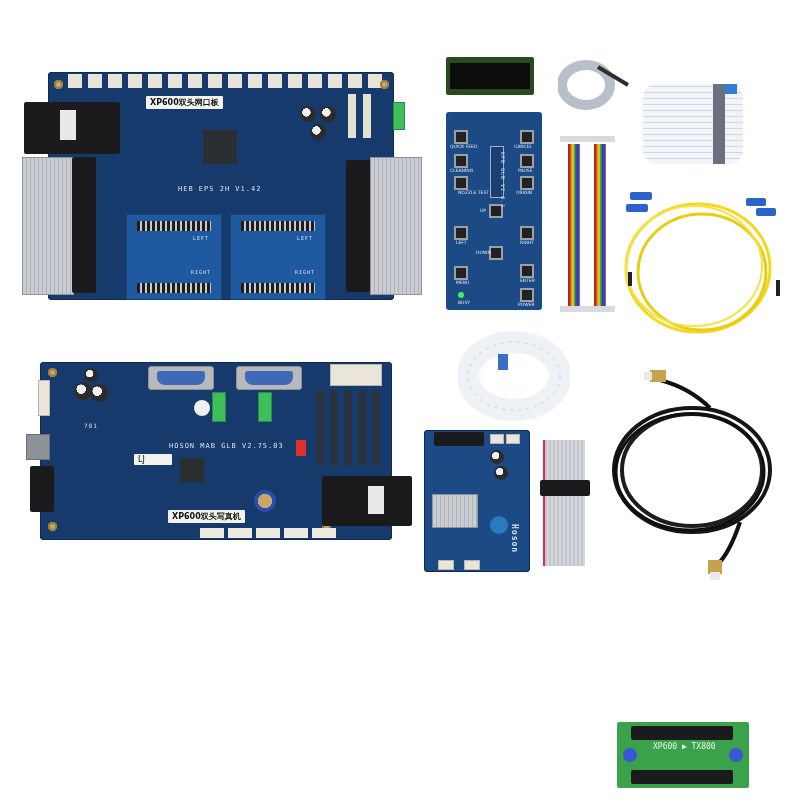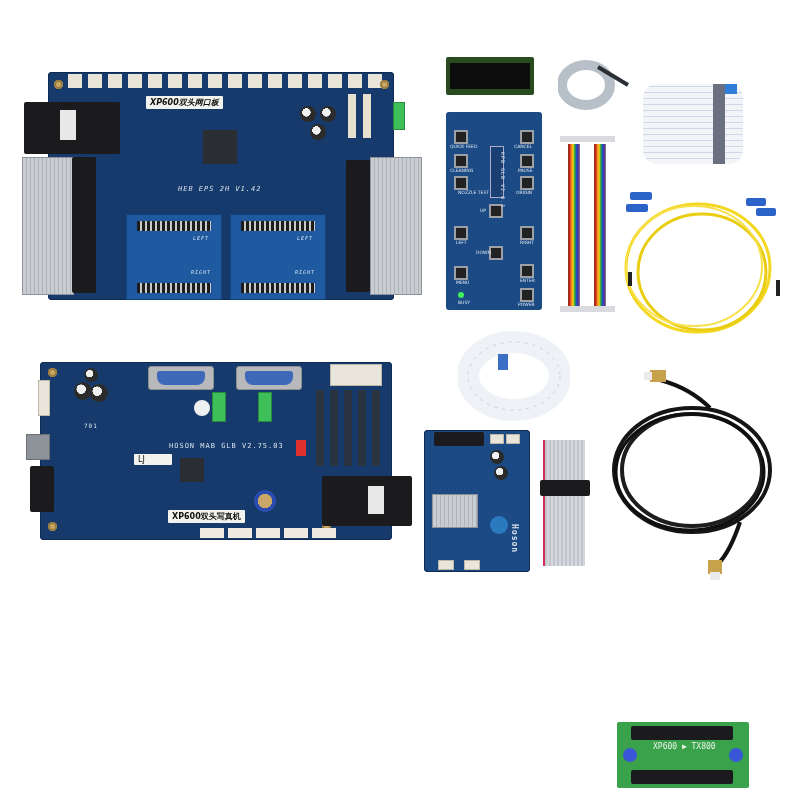--- a/index.html
+++ b/index.html
@@ -19,21 +19,21 @@
   .mounting { position: absolute; width: 9px; height: 9px; border-radius: 50%; background: #c9a767; box-shadow: inset 0 0 0 2px #9a7c3e; }
   .btn { position: absolute; width: 10px; height: 10px; background: #222; border: 2px solid #9aa0a6; }
   .btnlabel { position: absolute; color: #dfe7f0; font-size: 4.5px; white-space: nowrap; font-family: "DejaVu Sans", sans-serif; }
   .db15 { position: absolute; background: #b7b9bd; border: 1px solid #8e9094; border-radius: 3px; }
   .db15 .inner { position: absolute; left: 8px; right: 8px; top: 4px; bottom: 4px; background: #3e68b8; border-radius: 3px 3px 8px 8px; }
   .greenterm { position: absolute; background: #3fbf5a; border: 1px solid #2a8a3e; }
 </style>
 </head>
 <body>
 
-<div class="item pcb" style="left:48px; top:72px; width:346px; height:228px;font-style:italic;">
+<div class="item pcb" style="left:48px; top:72px; width:346px; height:228px;">
 
   <div style="position:absolute; left:20px; top:2px; width:320px; height:14px; background:repeating-linear-gradient(90deg,#e8e4d8 0 14px,transparent 14px 20px);"></div>
   <div class="mounting" style="left:6px; top:8px;"></div>
   <div class="mounting" style="left:332px; top:8px;"></div>
   <span class="label-sticker" style="left:98px; top:24px;">XP600双头网口板</span>
   <span class="silk" style="left:130px; top:113px;">HEB EPS 2H V1.42</span>
   <div class="chip" style="left:155px; top:58px; width:34px; height:34px;"></div>
   <div class="cap" style="left:252px; top:34px; width:16px; height:16px;"></div>
   <div class="cap" style="left:272px; top:34px; width:16px; height:16px;"></div>
   <div class="cap" style="left:262px; top:52px; width:16px; height:16px;"></div>

